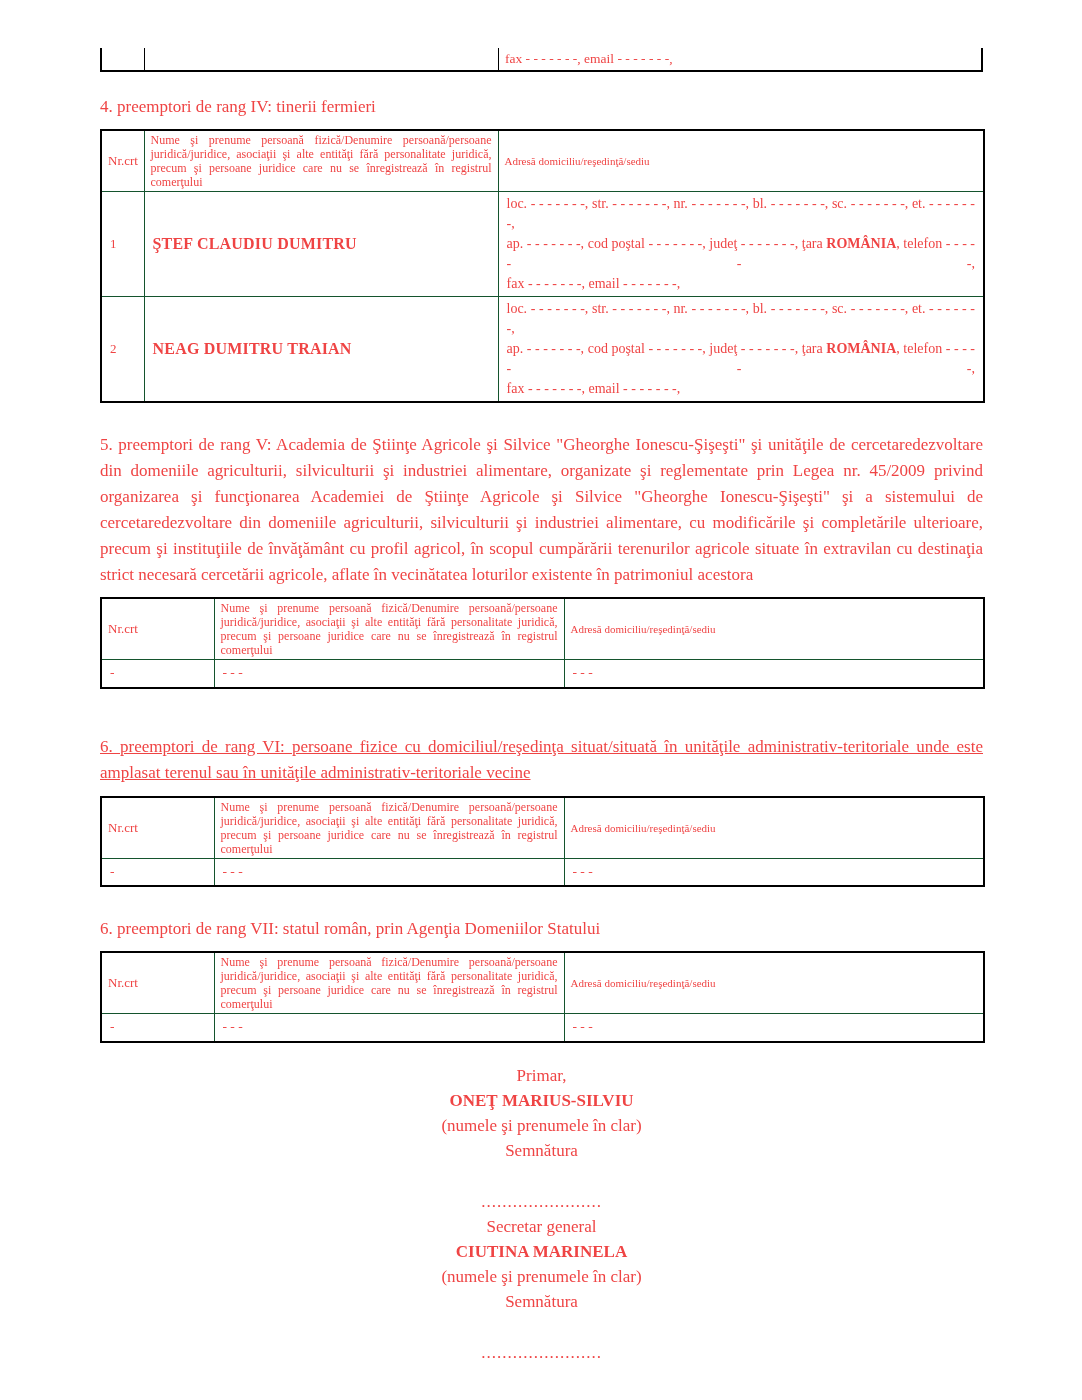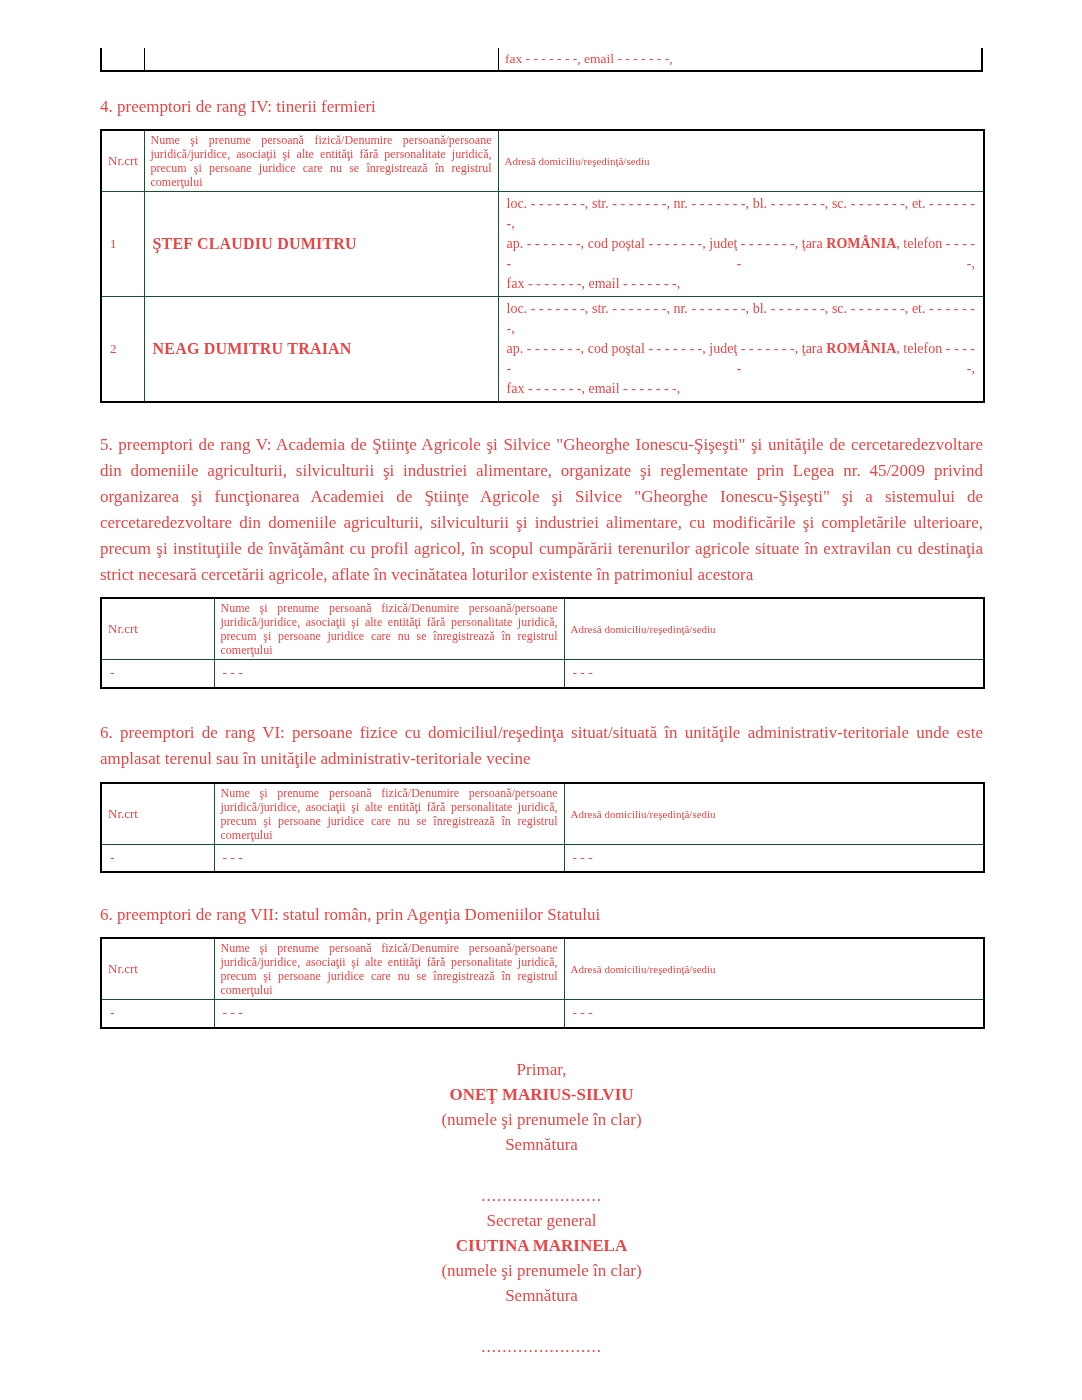--- a/index.html
+++ b/index.html
@@ -42,21 +42,21 @@
 
   
   .sec-heading {
     font-size: 17px;
     line-height: 26px;
     margin: 0;
     font-weight: normal;
   }
   .h4  { margin-top: 22px; }
   .par5 { margin-top: 29px; text-align: justify; }
-  .h6  { margin-top: 31px; text-align: justify; }
+  .h6  { margin-top: 45px; text-align: justify; text-decoration: underline; }
   .h7  { margin-top: 29px; }
 
   
   table.doc {
     border-collapse: collapse;
     table-layout: fixed;
     width: 883px;
     border: 2px solid #000;
   }
   table.doc td {
@@ -87,21 +87,21 @@
   .addr-line {
     display: block;
     line-height: 20px;
     text-align: justify;
     text-align-last: justify;
     white-space: normal;
   }
   .addr-line.last { text-align-last: left; }
 
   
-  .sig-block { margin-top: 28px; text-align: center; font-size: 17px; }
+  .sig-block { margin-top: 20px; text-align: center; font-size: 17px; }
   .sig-line { line-height: 25px; }
   .sig-name { font-weight: bold; }
   .dots { line-height: 25px; letter-spacing: 1px; }
   .gap-lg { margin-top: 26px; }
 </style>
 </head>
 <body>
 
 <div class="page">
   <div class="content">

